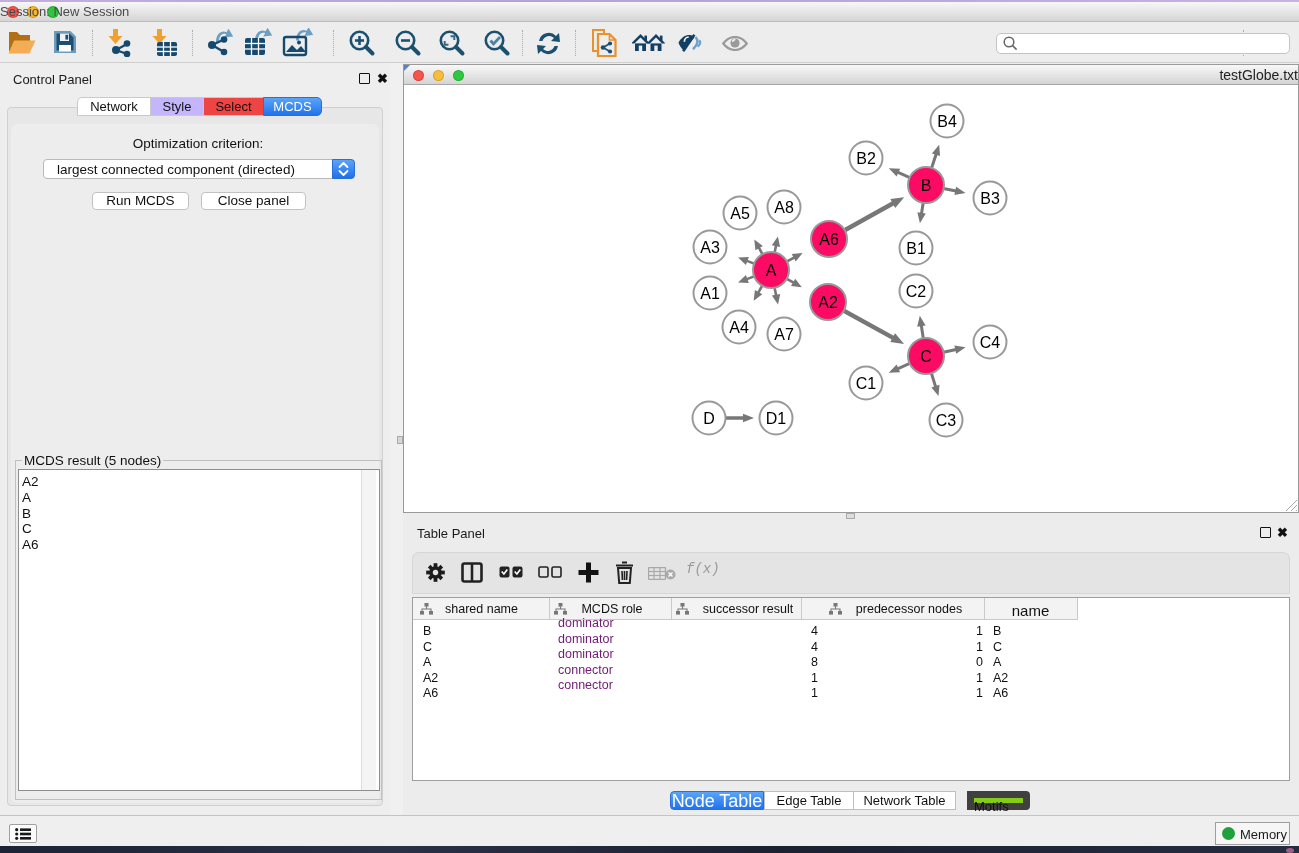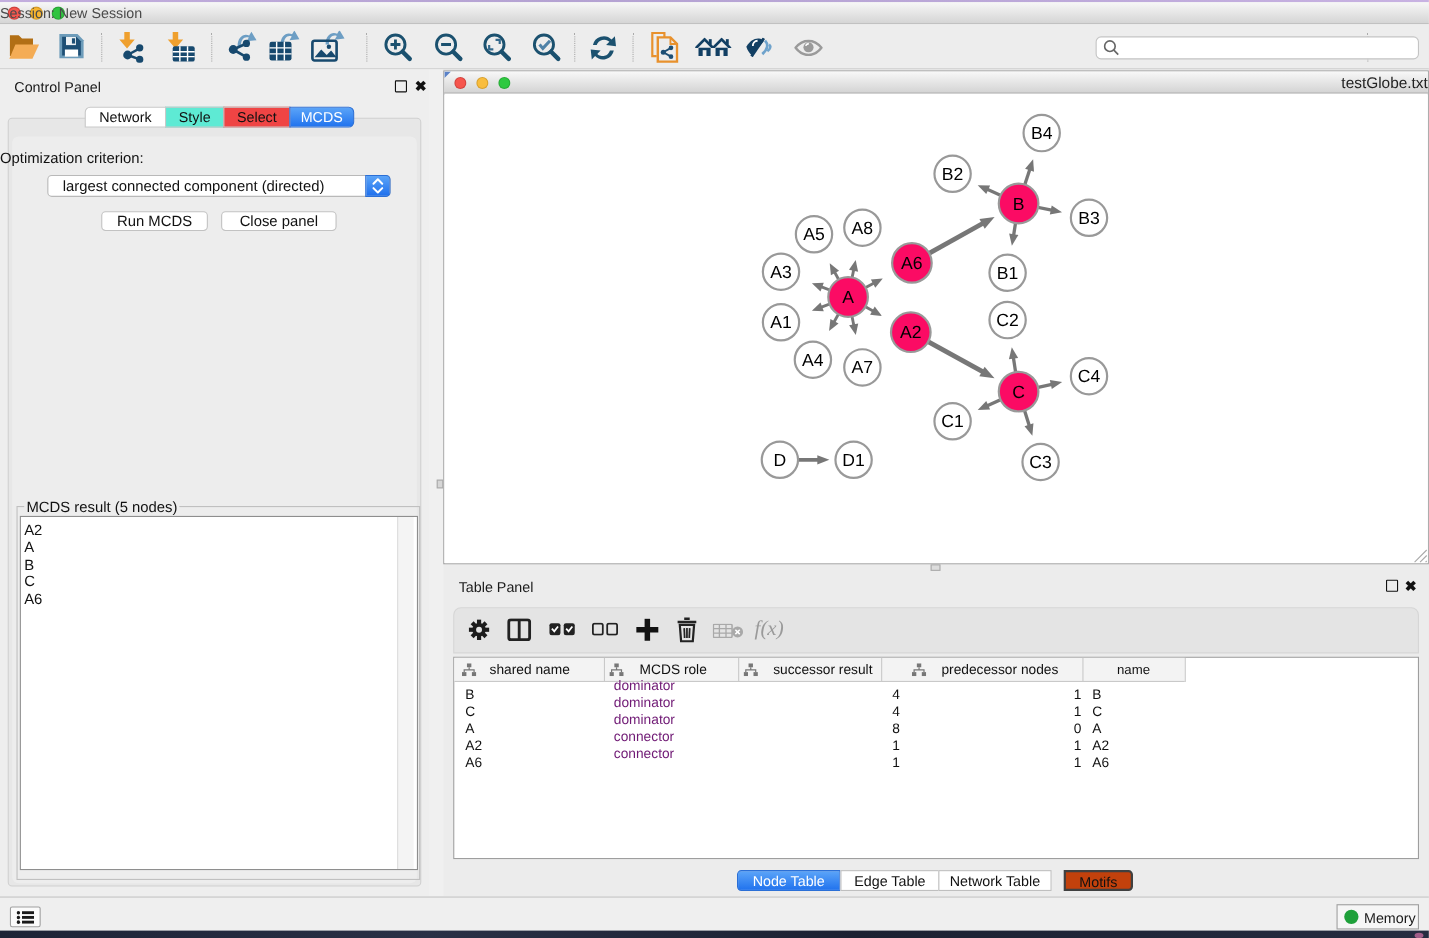--- a/index.html
+++ b/index.html
@@ -147,25 +147,25 @@
 
 <div class="abs" style="left:0;top:63px;width:390px;height:752px;background:#eeeeee"></div>
 <div class="abs" style="left:13px;top:72px;font-size:13px;color:#1a1a1a">Control Panel</div>
 <div class="abs" style="left:359px;top:73px;width:11px;height:11px;border:1.6px solid #111;border-radius:1px"></div>
 <div class="abs" style="left:377px;top:71px;font-size:13px;font-weight:bold;color:#111">✖</div>
 
 <div class="abs" style="left:7px;top:107px;width:376px;height:699px;background:#e7e7e7;border:1px solid #d0d0d0;border-radius:4px"></div>
 <div class="abs" style="left:11px;top:124px;width:368px;height:679px;background:#ededed;border-radius:6px"></div>
 
 <div class="abs" style="left:77px;top:97px;width:74px;height:19px;background:#fff;border:1px solid #c9c9c9;border-radius:5px 0 0 0;font-size:13px;text-align:center;line-height:18px;color:#111">Network</div>
-<div class="abs" style="left:150px;top:97px;width:54px;height:19px;background:#5eead4;border:1px solid #c9c9c9;font-size:13px;text-align:center;line-height:18px;color:#111">Style</div>
+<div class="abs" style="left:150px;top:97px;width:54px;height:19px;background:#c4b5fd;border:1px solid #c9c9c9;font-size:13px;text-align:center;line-height:18px;color:#111">Style</div>
 <div class="abs" style="left:203px;top:97px;width:61px;height:19px;background:#ef4444;border:1px solid #c9c9c9;font-size:13px;text-align:center;line-height:18px;color:#111">Select</div>
 <div class="abs" style="left:263px;top:97px;width:59px;height:19px;background:linear-gradient(#5ba4f8,#2173ee);border:1px solid #2b6fd6;border-radius:0 5px 5px 0;font-size:13px;text-align:center;line-height:18px;color:#fff">MCDS</div>
 
-<div class="abs" style="left:0;top:136px;width:396px;text-align:left;font-size:13.5px;color:#111">Optimization criterion:</div>
+<div class="abs" style="left:0;top:136px;width:396px;text-align:center;font-size:13.5px;color:#111">Optimization criterion:</div>
 <div class="abs" style="left:43px;top:159px;width:312px;height:20px;background:#fff;border:1px solid #b9b9b9;border-radius:4px;font-size:13.5px;line-height:19px;padding-left:13px;color:#111">largest connected component (directed)</div>
 <div class="abs" style="left:332px;top:159px;width:23px;height:20px;background:linear-gradient(#5ba4f8,#1f70ed);border:1px solid #2b6fd6;border-radius:0 4px 4px 0"></div>
 <svg class="abs" style="left:337px;top:161px" width="13" height="16" viewBox="0 0 13 16">
     <path d="M2.5 6 L6.5 2 L10.5 6" fill="none" stroke="#fff" stroke-width="1.8" stroke-linecap="round" stroke-linejoin="round"></path>
     <path d="M2.5 10 L6.5 14 L10.5 10" fill="none" stroke="#fff" stroke-width="1.8" stroke-linecap="round" stroke-linejoin="round"></path>
   </svg>
 <div class="abs" style="left:92px;top:192px;width:97px;height:18px;background:#fff;border:1px solid #c2c2c2;border-radius:4px;font-size:13.5px;text-align:center;line-height:16px;color:#111">Run MCDS</div>
 <div class="abs" style="left:201px;top:192px;width:105px;height:18px;background:#fff;border:1px solid #c2c2c2;border-radius:4px;font-size:13.5px;text-align:center;line-height:16px;color:#111">Close panel</div>
 
 <div class="abs" style="left:15px;top:460px;width:367px;height:340px;border:1px solid #c0c0c0"></div>
@@ -328,21 +328,21 @@
 <rect x="0.5" y="0.5" width="17" height="12" rx="1" fill="none" stroke="#a9a9a9" stroke-width="1.4"></rect>
 <g stroke="#a9a9a9" stroke-width="1.2">
       <line x1="0.5" y1="4.5" x2="17.5" y2="4.5"></line>
       <line x1="0.5" y1="8.5" x2="17.5" y2="8.5"></line>
       <line x1="6" y1="0.5" x2="6" y2="12.5"></line>
       <line x1="12" y1="0.5" x2="12" y2="12.5"></line>
     </g>
 <circle cx="22.5" cy="7.5" r="5" fill="#a9a9a9"></circle>
     <path d="M20.5 5.5 l4 4 M24.5 5.5 l-4 4" stroke="#fff" stroke-width="1.4"></path>
   </svg>
-<div class="abs" style="left:686px;top:561px;font-family:Liberation Serif, serif;font-style:italic;font-size:19px;color:#9a9a9a">f(x)</div>
+<div class="abs" style="left:686px;top:561px;font-family:Liberation Mono, monospace;font-style:italic;font-size:14px;color:#9a9a9a">f(x)</div>
 
 <div class="abs" style="left:412px;top:597px;width:878px;height:184px;background:#fff;border:1px solid #9e9e9e"></div>
 <div class="abs" style="left:413px;top:598px;width:664px;height:22px;background:#f3f3f3;border-bottom:1px solid #c9c9c9"></div>
 <div class="abs" style="left:549px;top:598px;height:22px;border-left:1px solid #c9c9c9"></div>
 <div class="abs" style="left:671px;top:598px;height:22px;border-left:1px solid #c9c9c9"></div>
 <div class="abs" style="left:801px;top:598px;height:22px;border-left:1px solid #c9c9c9"></div>
 <div class="abs" style="left:984px;top:598px;height:22px;border-left:1px solid #c9c9c9"></div>
 <div class="abs" style="left:1077px;top:598px;height:22px;border-left:1px solid #c9c9c9"></div>
 <svg class="abs" id="hicon1" style="left:420px;top:603px" width="13" height="12" viewBox="0 0 13 12">
     <g fill="#777">
@@ -373,31 +373,31 @@
       <rect x="4.5" y="0" width="4" height="3.6"></rect>
       <rect x="0" y="8" width="4" height="3.6"></rect>
       <rect x="9" y="8" width="4" height="3.6"></rect>
       <path d="M6.5 3.6 v2.4 M2 8 v-2 h9 v2" stroke="#777" fill="none" stroke-width="1.1"></path>
     </g>
   </svg>
 <div class="abs" style="left:434px;top:602px;width:95px;text-align:center;font-size:12.5px;color:#111">shared name</div>
 <div class="abs" style="left:572px;top:602px;width:80px;text-align:center;font-size:12.5px;color:#111">MCDS role</div>
 <div class="abs" style="left:694px;top:602px;width:108px;text-align:center;font-size:12.5px;color:#111">successor result</div>
 <div class="abs" style="left:846px;top:602px;width:126px;text-align:center;font-size:12.5px;color:#111">predecessor nodes</div>
-<div class="abs" style="left:984px;top:602px;width:93px;text-align:center;font-size:12px;color:#111">name</div>
+<div class="abs" style="left:984px;top:602px;width:93px;text-align:center;font-size:15px;color:#111">name</div>
 <div class="abs" style="left:423px;top:624px;font-size:12.5px;line-height:15.5px;color:#111">B<br>C<br>A<br>A2<br>A6</div>
 <div class="abs" style="left:558px;top:616px;font-size:12.5px;line-height:15.5px;color:#701a75">dominator<br>dominator<br>dominator<br>connector<br>connector</div>
 <div class="abs" style="left:738px;top:624px;width:80px;text-align:right;font-size:12.5px;line-height:15.5px;color:#111">4<br>4<br>8<br>1<br>1</div>
 <div class="abs" style="left:903px;top:624px;width:80px;text-align:right;font-size:12.5px;line-height:15.5px;color:#111">1<br>1<br>0<br>1<br>1</div>
 <div class="abs" style="left:993px;top:624px;font-size:12.5px;line-height:15.5px;color:#111">B<br>C<br>A<br>A2<br>A6</div>
 
-<div class="abs" style="left:670px;top:791px;width:94px;height:19px;background:linear-gradient(#5ba4f8,#2173ee);border:1px solid #2b6fd6;border-radius:4px 0 0 4px;font-size:13px;text-align:center;line-height:18px;color:#fff">Node Table</div>
+<div class="abs" style="left:670px;top:791px;width:94px;height:19px;background:linear-gradient(#5ba4f8,#2173ee);border:1px solid #2b6fd6;border-radius:4px 0 0 4px;font-size:18px;text-align:center;line-height:18px;color:#fff">Node Table</div>
 <div class="abs" style="left:764px;top:791px;width:90px;height:19px;background:#fff;border:1px solid #bfbfbf;font-size:13px;text-align:center;line-height:18px;color:#111">Edge Table</div>
 <div class="abs" style="left:853px;top:791px;width:103px;height:19px;background:#fff;border:1px solid #bfbfbf;font-size:13px;text-align:center;line-height:18px;color:#111">Network Table</div>
-<div class="abs" style="left:967px;top:791px;width:63px;height:19px;background:#c2410c;border:2px solid #404040;border-radius:0 4px 4px 0;font-size:13px;text-align:center;line-height:18px;color:#111">Motifs</div>
+<div class="abs" style="left:967px;top:791px;width:63px;height:19px;background:#84cc16;border:7px solid #404040;border-radius:0 4px 4px 0;font-size:13px;text-align:left;line-height:18px;color:#111">Motifs</div>
 
 <div class="abs" style="left:0;top:815px;width:1299px;height:31px;background:#efefef;border-top:1px solid #c3c3c3"></div>
 <div class="abs" style="left:9px;top:824px;width:28px;height:19px;background:#fbfbfb;border:1px solid #a0a0a0;border-radius:2px"></div>
 <svg class="abs" style="left:15px;top:828px" width="16" height="12" viewBox="0 0 16 12">
     <g fill="#1a1a1a">
       <circle cx="1.7" cy="1.7" r="1.6"></circle>
       <circle cx="1.7" cy="6" r="1.6"></circle>
       <circle cx="1.7" cy="10.3" r="1.6"></circle>
       <rect x="5" y="0.4" width="11" height="2.6"></rect>
       <rect x="5" y="4.7" width="11" height="2.6"></rect>

